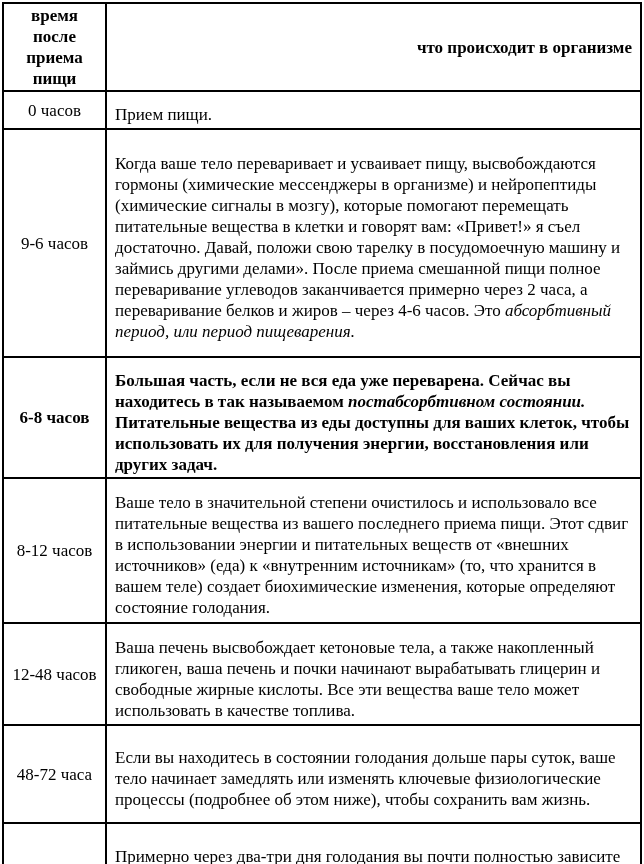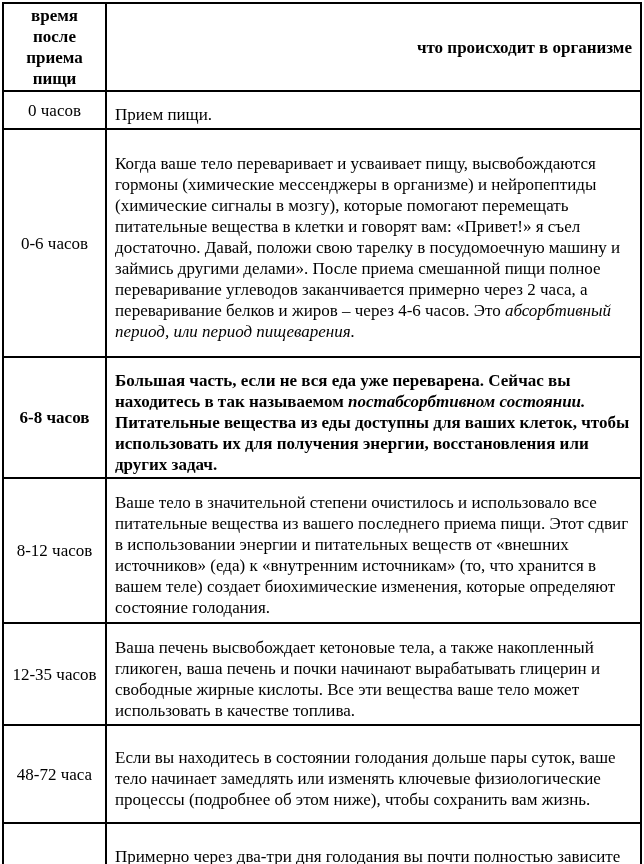--- a/index.html
+++ b/index.html
@@ -75,33 +75,33 @@
       <th class="time-header">время после приема пищи</th>
       <th class="body-header">что происходит в организме</th>
     </tr>
   </thead>
   <tbody>
       <tr>
         <td class="time-cell">0 часов</td>
         <td class="desc-cell"><span>Прием пищи.</span></td>
       </tr>
       <tr>
-        <td class="time-cell">0-6 часов</td>
+        <td class="time-cell">9-6 часов</td>
         <td class="desc-cell"><span>Когда ваше тело переваривает и усваивает пищу, высвобождаются гормоны (химические мессенджеры в организме) и нейропептиды (химические сигналы в мозгу), которые помогают перемещать питательные вещества в клетки и говорят вам: «Привет!» я съел достаточно. Давай, положи свою тарелку в посудомоечную машину и займись другими делами». После приема смешанной пищи полное переваривание углеводов заканчивается примерно через 2 часа, а переваривание белков и жиров – через 4-6 часов. Это </span><i>абсорбтивный период, или период пищеварения.</i></td>
       </tr>
       <tr>
         <td class="time-cell">6-8 часов</td>
         <td class="desc-cell"><span>Большая часть, если не вся еда уже переварена. Сейчас вы находитесь в так называемом </span><i>постабсорбтивном состоянии.</i><span> Питательные вещества из еды доступны для ваших клеток, чтобы использовать их для получения энергии, восстановления или других задач.</span></td>
       </tr>
       <tr>
         <td class="time-cell">8-12 часов</td>
         <td class="desc-cell"><span>Ваше тело в значительной степени очистилось и использовало все питательные вещества из вашего последнего приема пищи. Этот сдвиг в использовании энергии и питательных веществ от «внешних источников» (еда) к «внутренним источникам» (то, что хранится в вашем теле) создает биохимические изменения, которые определяют состояние голодания.</span></td>
       </tr>
       <tr>
-        <td class="time-cell">12-35 часов</td>
+        <td class="time-cell">12-48 часов</td>
         <td class="desc-cell"><span>Ваша печень высвобождает кетоновые тела, а также накопленный гликоген, ваша печень и почки начинают вырабатывать глицерин и свободные жирные кислоты. Все эти вещества ваше тело может использовать в качестве топлива.</span></td>
       </tr>
       <tr>
         <td class="time-cell">48-72 часа</td>
         <td class="desc-cell"><span>Если вы находитесь в состоянии голодания дольше пары суток, ваше тело начинает замедлять или изменять ключевые физиологические процессы (подробнее об этом ниже), чтобы сохранить вам жизнь.</span></td>
       </tr>
       <tr>
         <td class="time-cell">72+ часа</td>
         <td class="desc-cell"><span>Примерно через два-три дня голодания вы почти полностью зависите от жирных кислот, высвобождаемых из жировой ткани в качестве топлива. В условиях длительного голодания это помогает сохранить ваш более ценный запас белка, который составляет наиболее важные структуры тела, такие как ваши внутренние органы.</span></td>
       </tr>

